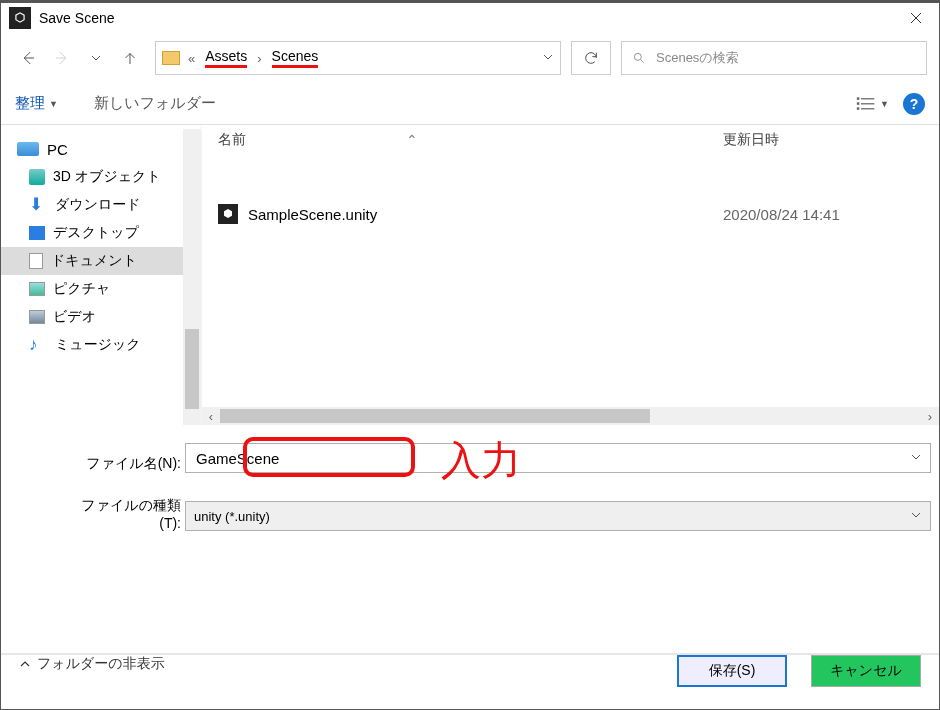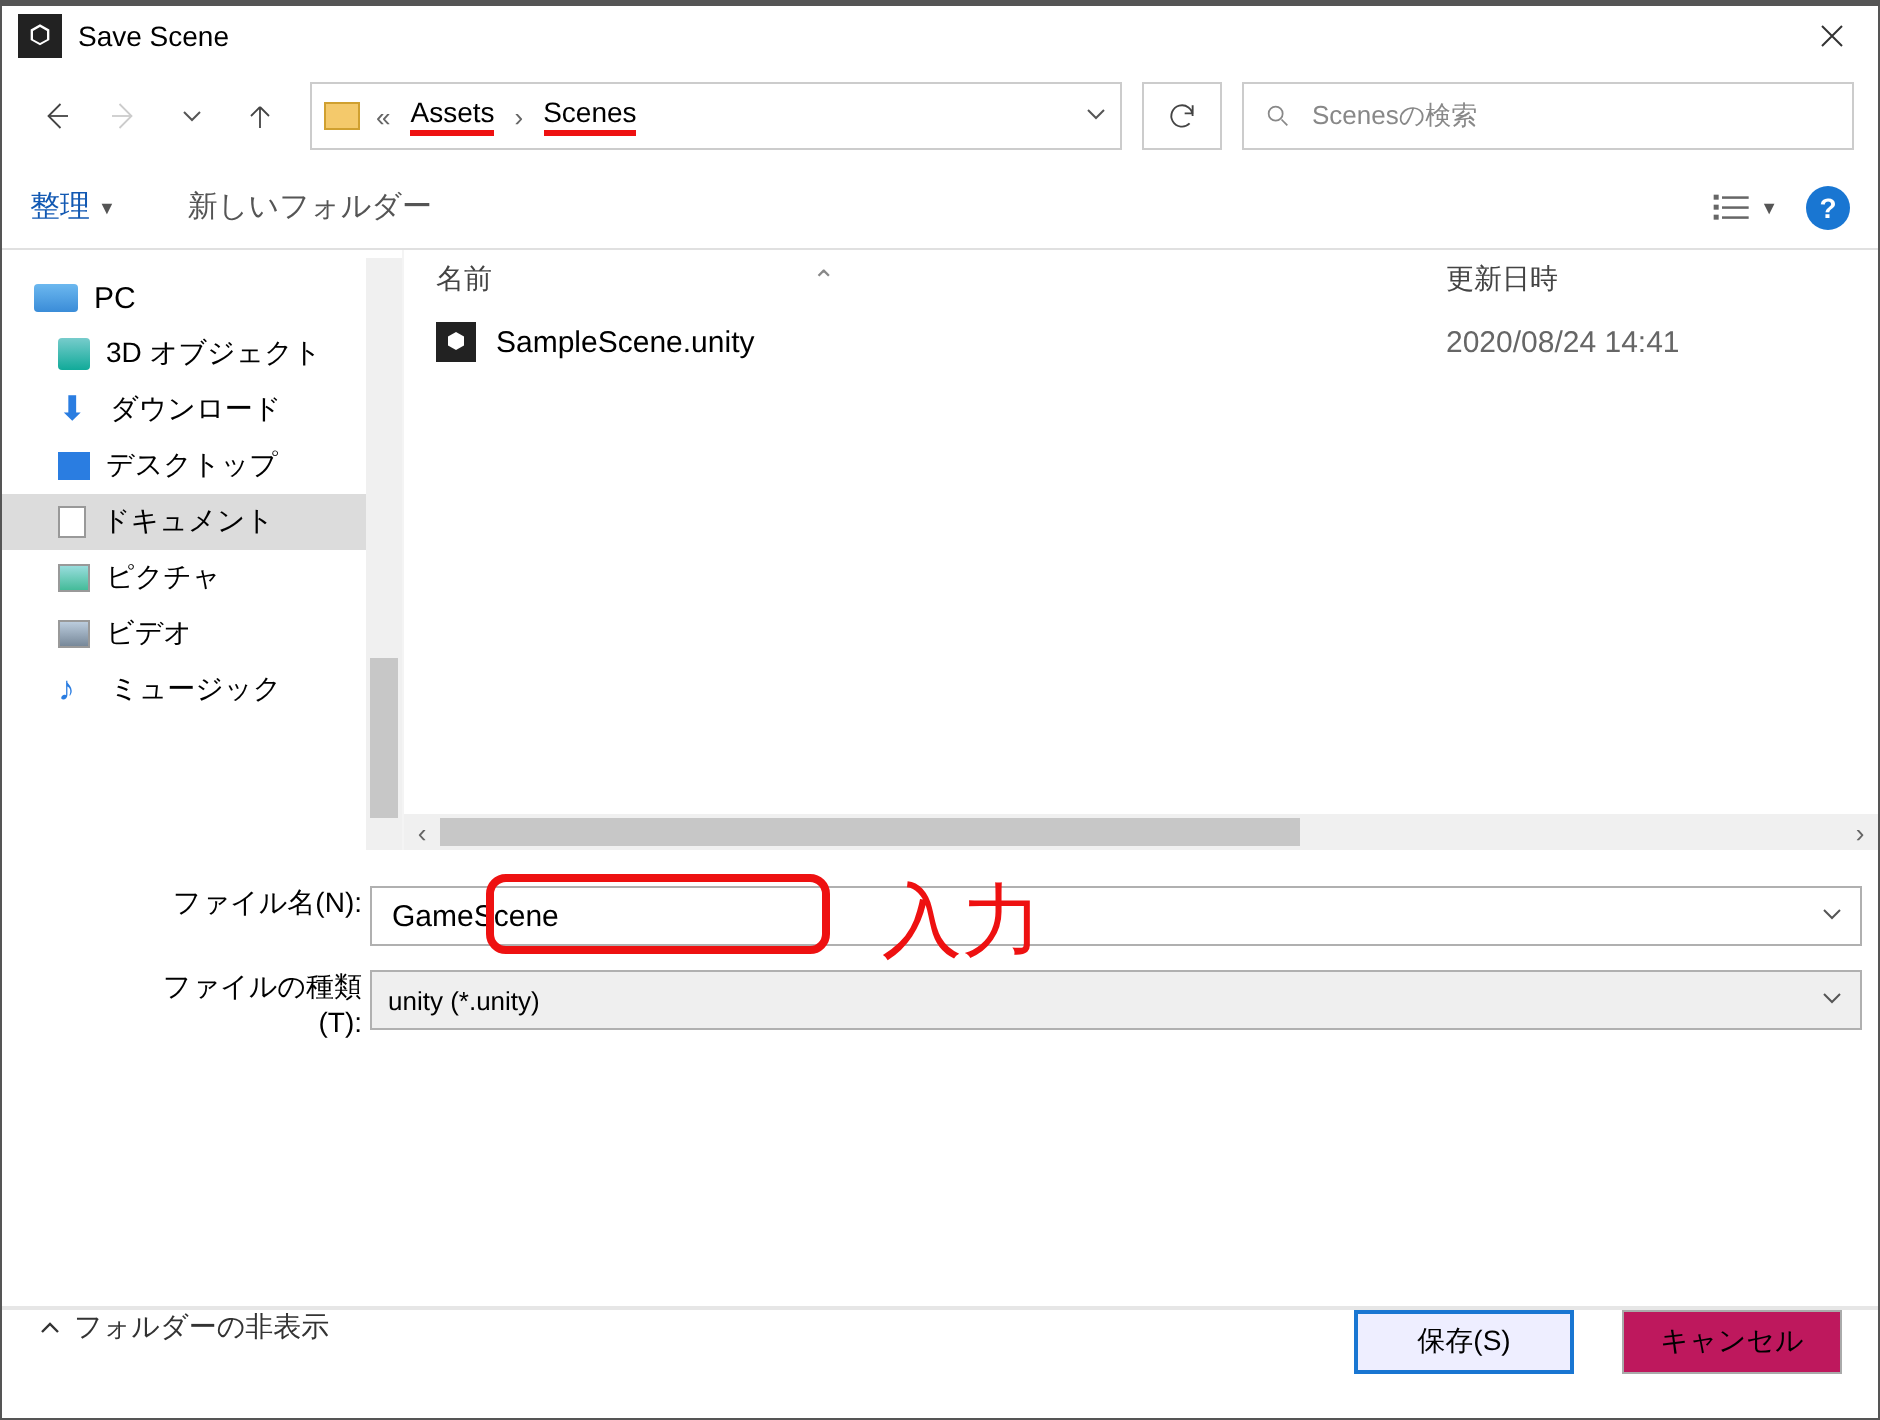--- a/index.html
+++ b/index.html
@@ -119,20 +119,21 @@
   .ico-doc { width:14px;height:16px;background:#fff;border:1px solid #999;}
   .ico-pic { width:16px;height:14px;background:linear-gradient(#9dd,#4b9);border:1px solid #999;}
   .ico-vid { width:16px;height:14px;background:linear-gradient(#bcd,#789);border:1px solid #999;}
   .ico-mus { color:#2a7de1;font-size:17px;line-height:16px;}
   
   .filepane {
     flex:1;
     display:flex;flex-direction:column;
     border-left:1px solid #f4f4f4;
     position:relative;
+    gap:43px;
   }
   .filehdr {
     display:flex;align-items:center;
     padding:6px 16px;
     color:#444;
     font-size:14px;
   }
   .filehdr .col-name { flex:1; }
   .filehdr .col-date { width:200px; text-align:left;}
   .filehdr .sort { margin:0 auto; color:#888; letter-spacing:-3px;}
@@ -151,21 +152,21 @@
   .h-scroll .larrow, .h-scroll .rarrow {
     width:18px;height:18px;display:flex;align-items:center;justify-content:center;color:#666;
   }
   .h-scroll .rarrow{ margin-left:auto;}
   .h-scroll .track { position:absolute;left:18px;right:18px;top:2px;height:14px;}
   .h-scroll .thumb { position:absolute;left:0;width:430px;height:14px;background:#c7c7c7;}
   
   .form {
     padding:18px 8px 8px 60px;
   }
-  .form-row { display:flex;align-items:flex-start;margin-bottom:12px;position:relative;}
+  .form-row { display:flex;align-items:flex-end;margin-bottom:24px;position:relative;}
   .form-row label { width:120px;text-align:right;margin-right:4px;font-size:14px;}
   .form-row .field {
     flex:1;height:30px;border:1px solid #b0b0b0;padding:0 8px;
     display:flex;align-items:center;background:#fff;
   }
   .form-row .field input {border:none;outline:none;flex:1;font-size:15px;font-family:inherit;}
   .form-row .field .dd { margin-left:auto;color:#555;}
   .form-row .field.type { background:#efefef;}
   .redbox {
     position:absolute;
@@ -186,21 +187,21 @@
     position:absolute;bottom:0;left:0;right:0;
     height:56px;
     display:flex;align-items:flex-start;
     padding:0 18px;
     border-top:2px solid #e6e6e6;
   }
   .footer .hide { display:flex;align-items:center;gap:6px;color:#333;font-size:14px;}
   .footer .btns { margin-left:auto;display:flex;gap:24px;}
   .footer button {
     width:110px;height:32px;
-    background:#be185d;border:1px solid #aaa;
+    background:#22c55e;border:1px solid #aaa;
     font-family:inherit;font-size:14px;
   }
   .footer button.primary { border:2px solid #1976d2; background:#eef;}
 </style>
 </head>
 <body>
 
 <div class="titlebar">
   <div class="app-icon">
     <svg width="14" height="14" viewBox="0 0 24 24">

